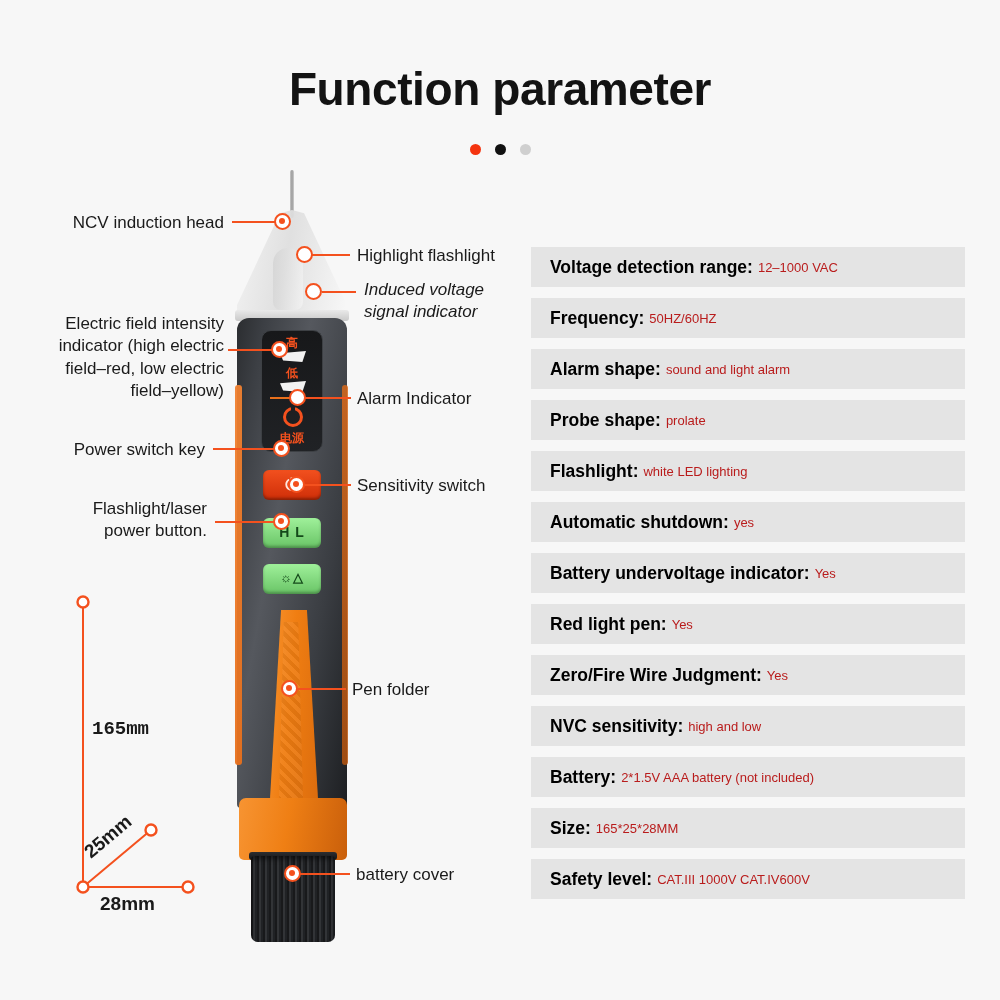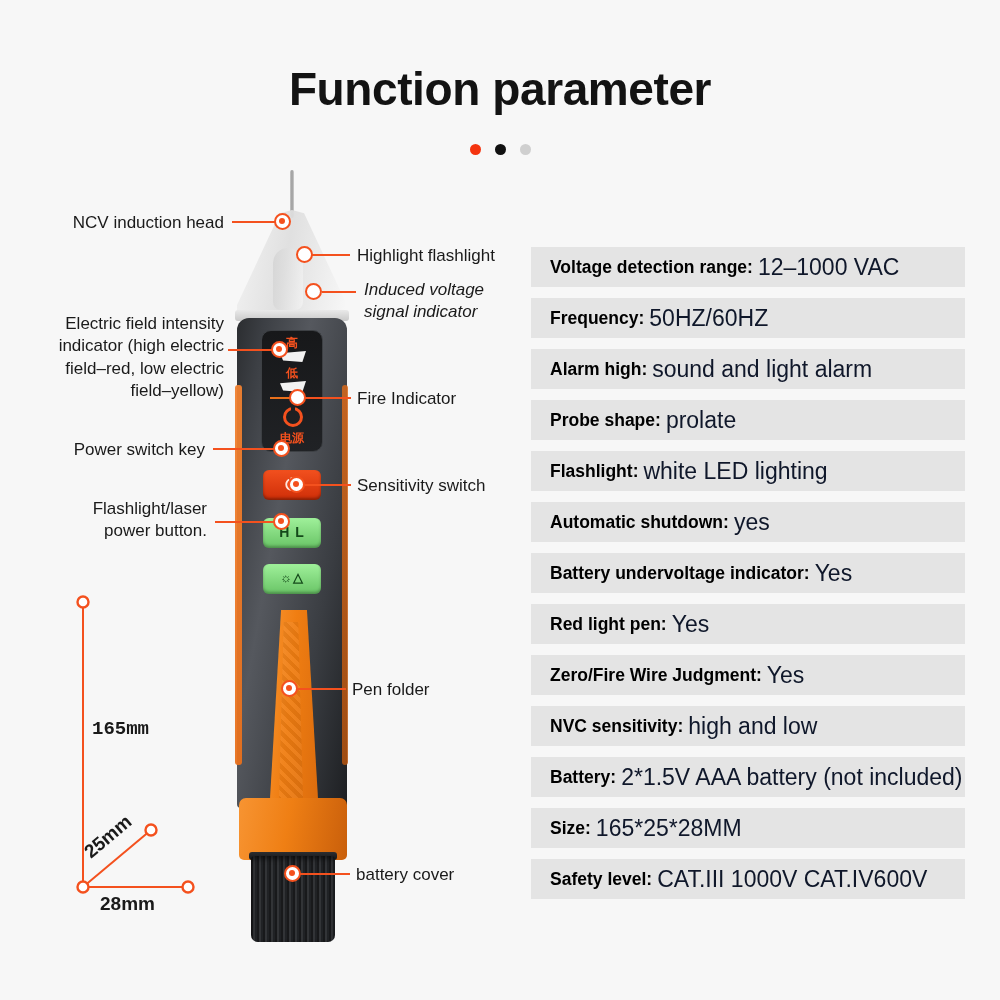--- a/index.html
+++ b/index.html
@@ -63,23 +63,23 @@
     padding-left: 19px;
     box-sizing: border-box;
     white-space: nowrap;
   }
   .spec-label {
     font-size: 17.5px;
     font-weight: bold;
     color: #000000;
   }
   .spec-value {
-    font-size: 23px;
+    font-size: 13px;
     font-weight: normal;
-    color: #0f172a;
+    color: #b91c1c;
     margin-left: 5px;
   }
 
   
   .callout {
     position: absolute;
     font-size: 17px;
     color: #1a1a1a;
     line-height: 1.32;
     white-space: pre-line;
@@ -375,21 +375,21 @@
   <div class="callout" style="left:357px; top:245px; width:220px;">Highlight flashlight</div>
 
   <div class="callout" style="left:364px; top:279px; width:200px;font-style:italic;">Induced voltage
 signal indicator</div>
 
   <div class="callout right-align" style="left:28px; top:313px; width:196px;">Electric field intensity
 indicator (high electric
 field–red, low electric
 field–yellow)</div>
 
-  <div class="callout" style="left:357px; top:388px; width:200px;">Fire Indicator</div>
+  <div class="callout" style="left:357px; top:388px; width:200px;">Alarm Indicator</div>
 
   <div class="callout right-align" style="left:20px; top:439px; width:185px;">Power switch key</div>
 
   <div class="callout" style="left:357px; top:475px; width:200px;">Sensitivity switch</div>
 
   <div class="callout right-align" style="left:20px; top:498px; width:187px;text-align:right;">Flashlight/laser
 power button.</div>
 
   <div class="callout" style="left:352px; top:679px; width:170px;">Pen folder</div>
 
@@ -412,21 +412,21 @@
   <div id="spec-list">
     <div class="spec-row">
       <span class="spec-label">Voltage detection range:</span>
       <span class="spec-value">12–1000 VAC</span>
     </div>
     <div class="spec-row">
       <span class="spec-label">Frequency:</span>
       <span class="spec-value">50HZ/60HZ</span>
     </div>
     <div class="spec-row">
-      <span class="spec-label">Alarm high:</span>
+      <span class="spec-label">Alarm shape:</span>
       <span class="spec-value">sound and light alarm</span>
     </div>
     <div class="spec-row">
       <span class="spec-label">Probe shape:</span>
       <span class="spec-value">prolate</span>
     </div>
     <div class="spec-row">
       <span class="spec-label">Flashlight:</span>
       <span class="spec-value">white LED lighting</span>
     </div>

